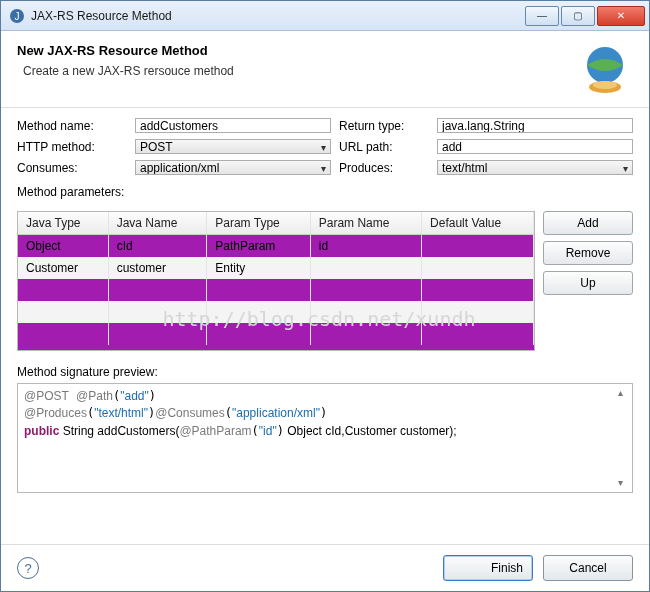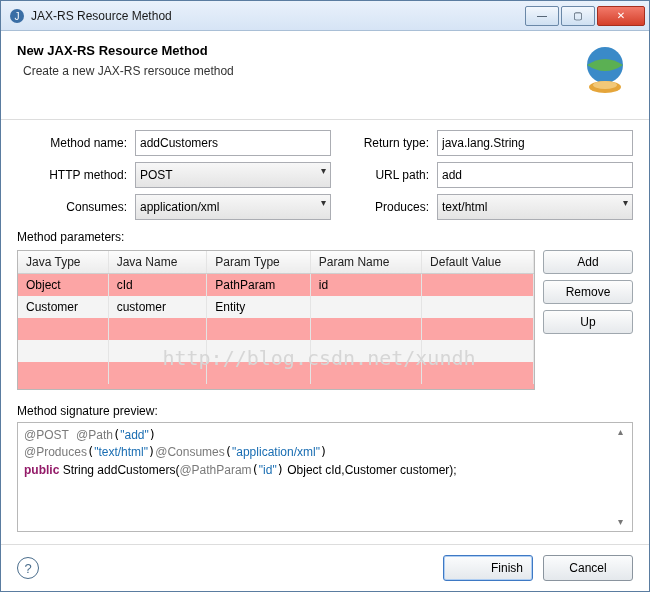--- a/index.html
+++ b/index.html
@@ -4,35 +4,35 @@
 <style>
   * { box-sizing: border-box; font-family: "Segoe UI", Tahoma, sans-serif; }
   body { margin: 0; background: #fff; }
   .window { width: 650px; height: 592px; border: 1px solid #5a7ca0; background: #fff; display:flex; flex-direction:column; }
   .titlebar { height: 30px; background: linear-gradient(#e9f1fb, #d6e4f5); border-bottom: 1px solid #a9bfd6; display:flex; align-items:center; padding:0 4px 0 8px; }
   .titlebar-icon { width:16px; height:16px; margin-right:6px; }
   .titlebar-text { font-size:12px; color:#1a1a1a; flex:1; }
   .titlebar-btns { display:flex; gap:2px; }
   .tb-btn { width:34px; height:20px; border:1px solid #6a88a8; border-radius:2px; display:flex;align-items:center;justify-content:center; font-size:10px; color:#2a3b4d; background:linear-gradient(#f2f7fd,#cfe0f2);}
   .tb-close { width:48px; background:linear-gradient(#f27a6a,#d43f2a); color:#fff; border-color:#a52e1e;}
-  .header { display:flex; padding:12px 16px 20px 16px; border-bottom:1px solid #ddd; }
+  .header { display:flex; padding:12px 16px 8px 16px; border-bottom:1px solid #ddd; }
   .header-text { flex:1; }
   .header-title { font-weight:bold; font-size:13px; margin-bottom:6px; }
   .header-sub { font-size:12px; color:#333; padding-left:6px; }
   .header-icon { width:56px; height:56px; }
   .body { flex:1; padding:10px 16px 0 16px; display:flex; flex-direction:column; overflow:hidden; }
   .form-grid { display:grid; grid-template-columns: 110px 1fr 90px 1fr; row-gap:6px; column-gap:8px; align-items:center; font-size:12px; }
-  .form-grid label { white-space:nowrap;text-align:right; }
-  .txt, .combo { width:100%; height:26px; font-size:12px; padding:2px 4px; border:1px solid #abadb3; background:#fff; }
+  .form-grid label { white-space:nowrap; }
+  .txt, .combo { width:100%; height:15px; font-size:12px; padding:2px 4px; border:1px solid #abadb3; background:#fff; }
   .combo { appearance:none; -webkit-appearance:none; background-image:linear-gradient(#f7f7f7,#e4e4e4); padding-right:6px; position:relative; }
   .combo-wrap { position:relative; display:flex; }
   .combo-wrap:after { content:"▾"; position:absolute; right:5px; top:3px; font-size:10px; color:#333; pointer-events:none;}
-  .section-label { font-size:12px; margin-top:10px; margin-bottom:6px; }
+  .section-label { font-size:12px; margin-top:10px; margin-bottom:12px; }
   .params-row { display:flex; gap:8px; flex:0 0 auto;}
-  .table-wrap { flex:1; border:1px solid #b8b8b8; background:#fca5a5; overflow:hidden;}
+  .table-wrap { flex:1; border:1px solid #b8b8b8; background:#a21caf; overflow:hidden;}
   table { border-collapse:collapse; width:100%; font-size:12px; }
   th, td { text-align:left; padding:4px 8px; height:22px; border-right:1px solid #e4e4e4; }
   th { background:linear-gradient(#fcfcfc,#ececec); border-bottom:1px solid #cfcfcf; font-weight:normal; color:#222; }
   tbody tr:nth-child(even) td { background:#f4f4f4; }
   tbody tr.empty td { height:22px; }
   .side-btns { display:flex; flex-direction:column; gap:6px; width:90px; }
   .btn { height:24px; font-size:12px; border:1px solid #9fa7ae; border-radius:3px; background:linear-gradient(#fdfdfd,#e6e9ec); cursor:pointer; }
   .btn:disabled { color:#9a9a9a; }
   .sig-label { font-size:12px; margin-top:14px; margin-bottom:4px;}
   .sig-box { border:1px solid #b8b8b8; background:#fff; height:110px; font-family:Consolas,monospace; font-size:12px; padding:4px 6px; overflow:auto; position:relative; white-space:pre; line-height:1.45;}

